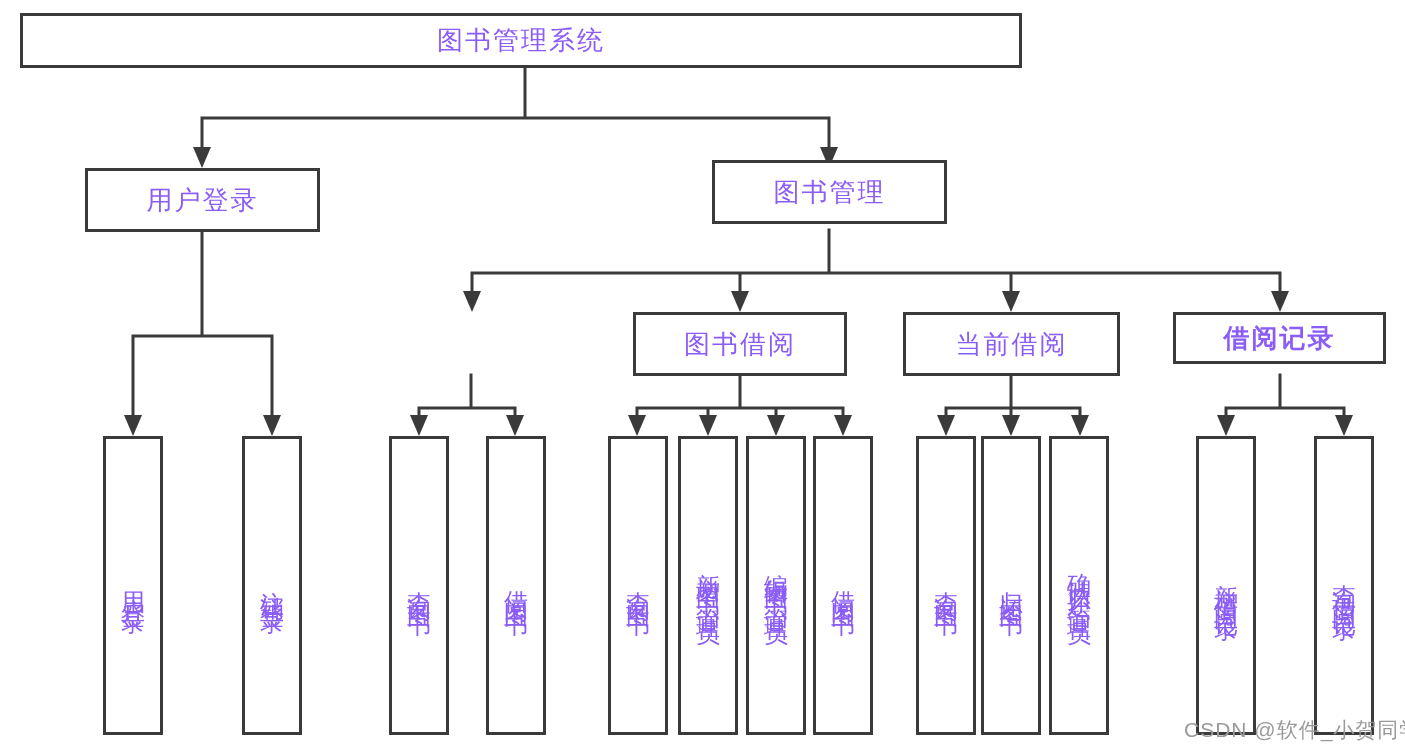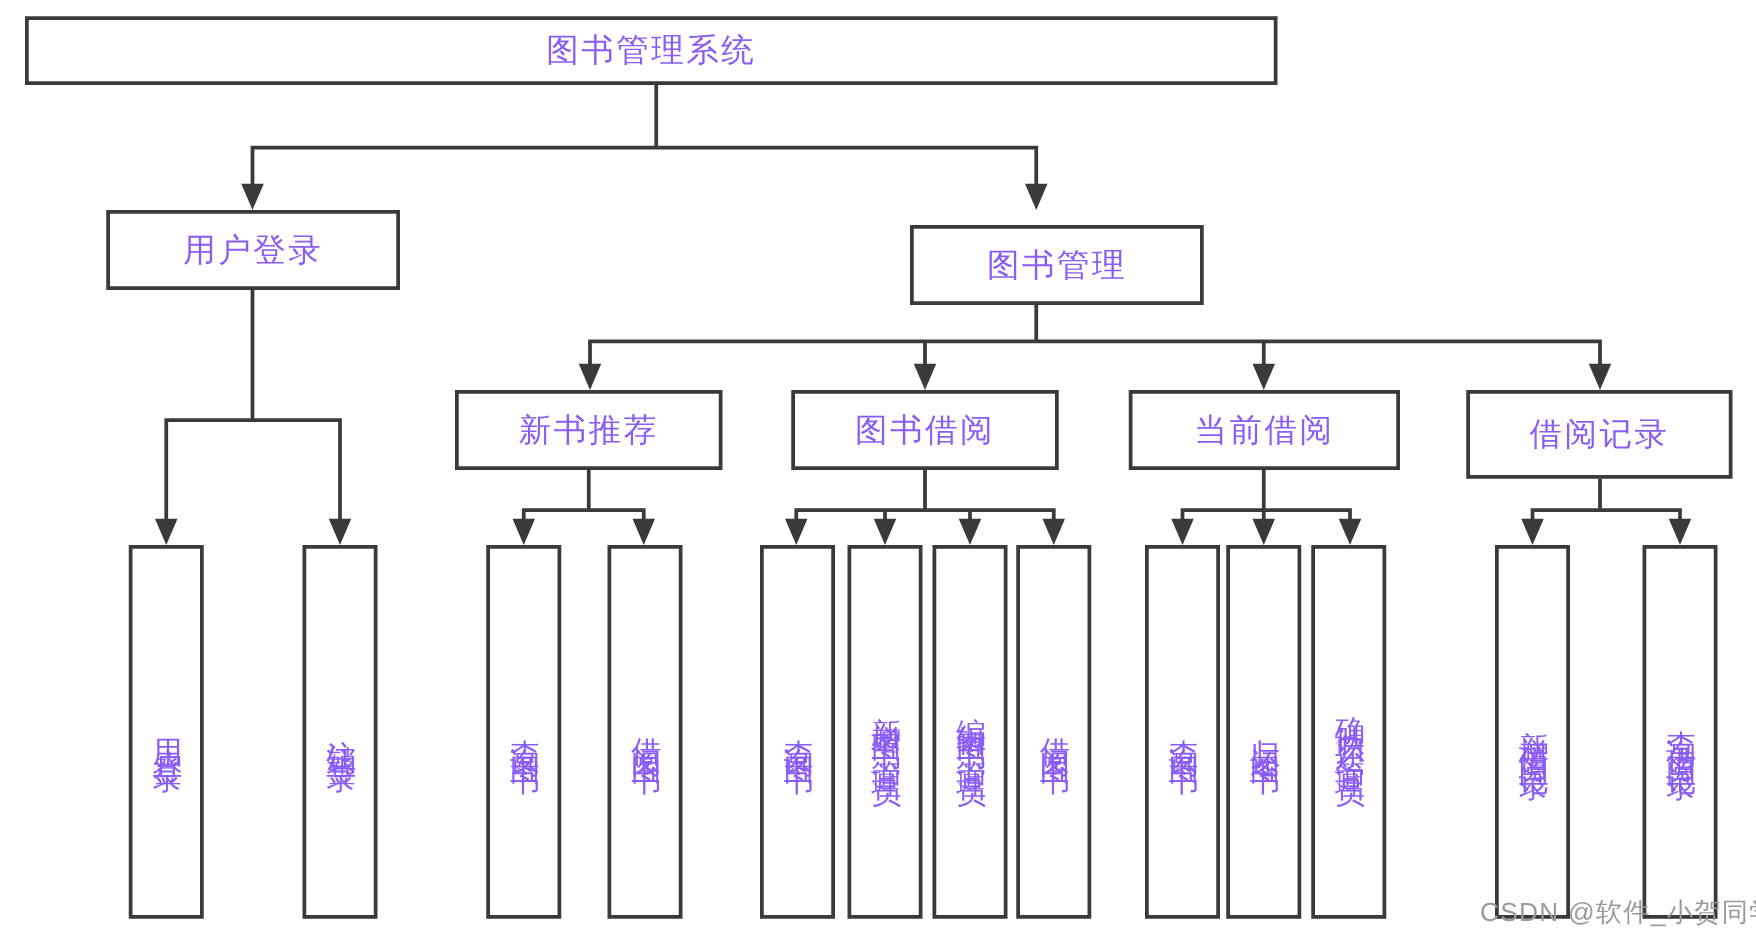--- a/index.html
+++ b/index.html
@@ -45,25 +45,25 @@
     font-size: 24px;
     letter-spacing: 7px;
     line-height: 1;
     top: 436px;
     width: 60px;
     height: 299px;
   }
   
   .n-root { left: 20px;   top: 13px;  width: 1002px; height: 55px; }
   .n-l2a  { left: 85px;   top: 168px; width: 235px;  height: 64px; }
-  .n-l2b  { left: 712px;  top: 180px; width: 235px;  height: 64px; margin-left: 16px; }
+  .n-l2b  { left: 712px;  top: 160px; width: 235px;  height: 64px; }
   .n-l3a  { left: 364px;  top: 312px; width: 214px;  height: 64px; }
   .n-l3b  { left: 633px;  top: 312px; width: 214px;  height: 64px; }
   .n-l3c  { left: 903px;  top: 312px; width: 217px;  height: 64px; }
-  .n-l3d  { left: 1173px; top: 312px; width: 213px;  height: 71px; }
+  .n-l3d  { left: 1173px; top: 312px; width: 213px;  height: 52px; font-weight: bold; }
   .n-g1a  { left: 103px; }
   .n-g1b  { left: 242px; }
   .n-g2a  { left: 389px; }
   .n-g2b  { left: 486px; }
   .n-g3a  { left: 608px; }
   .n-g3b  { left: 678px; }
   .n-g3c  { left: 746px; }
   .n-g3d  { left: 813px; }
   .n-g4a  { left: 916px; }
   .n-g4b  { left: 981px; }
@@ -142,21 +142,20 @@
       <polygon points="1217,415 1235,415 1226,436"></polygon>
       <polygon points="1335,415 1353,415 1344,436"></polygon>
     </g>
   </svg>
 
   <div class="box h n-root">图书管理系统</div>
 
   <div class="box h n-l2a">用户登录</div>
   <div class="box h n-l2b">图书管理</div>
 
-  <div class="box h n-l3a">新书推荐</div>
   <div class="box h n-l3b">图书借阅</div>
   <div class="box h n-l3c">当前借阅</div>
   <div class="box h n-l3d">借阅记录</div>
 
   <div class="box v n-g1a">用户登录</div>
   <div class="box v n-g1b">注销登录</div>
 
   <div class="box v n-g2a">查询图书</div>
   <div class="box v n-g2b">借阅图书</div>
 

